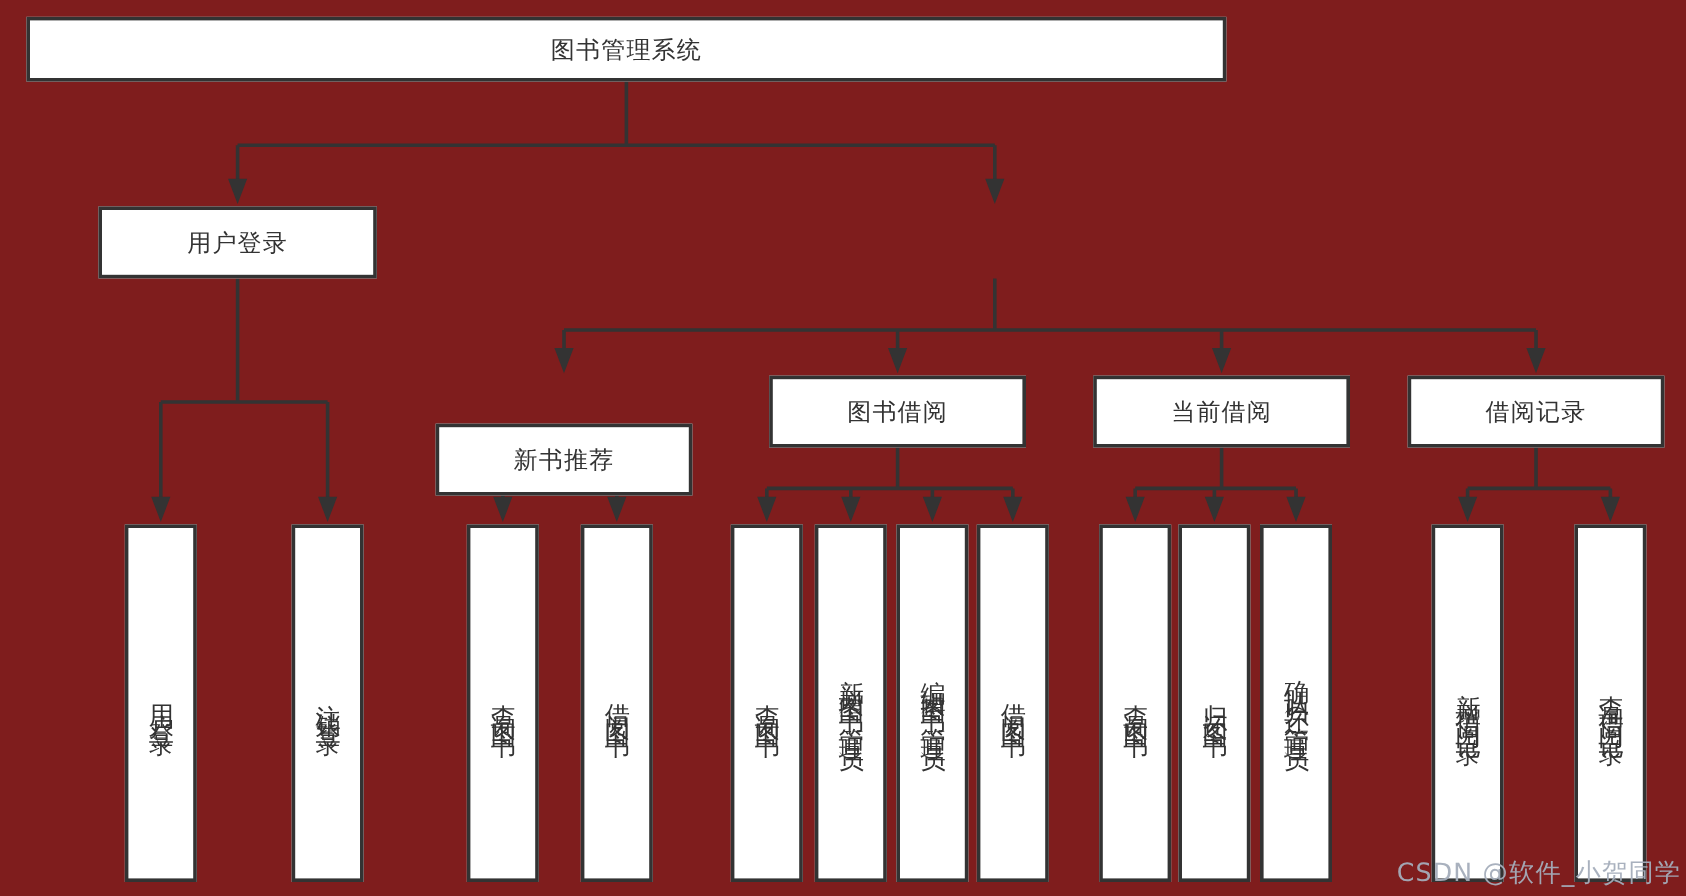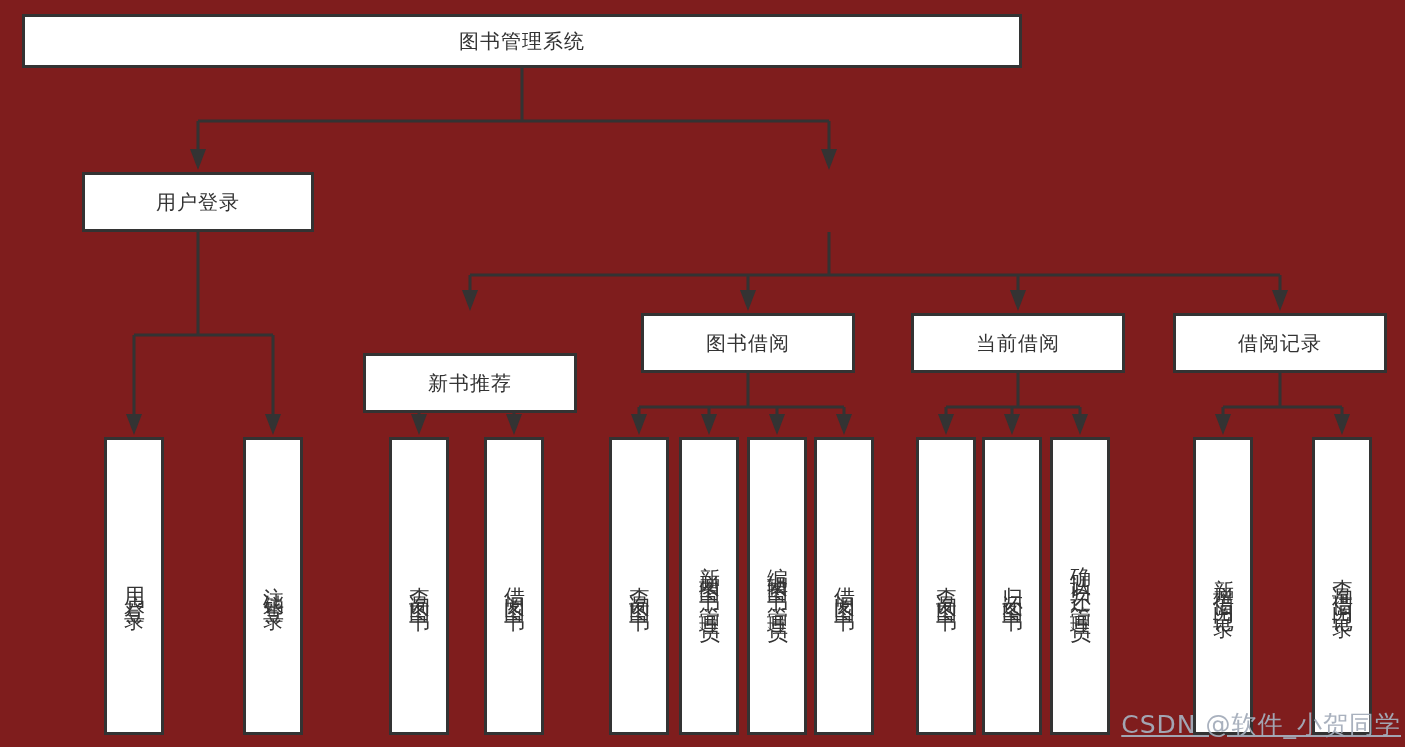--- a/index.html
+++ b/index.html
@@ -64,26 +64,25 @@
   #leaf-c3 { left: 814px; }
   #leaf-d0 { left: 916px; }
   #leaf-d1 { left: 982px; }
   #leaf-d2 { left: 1050px; }
   #leaf-e0 { left: 1193px; }
   #leaf-e1 { left: 1312px; }
   #watermark {
     position: absolute;
     right: 4px;
     bottom: 6px;
-    font-size: 25px;
+    font-size: 21px;
     color: rgba(164, 173, 186, 0.95);
     letter-spacing: 1px;
     z-index: 5;
     pointer-events: none;
-    text-decoration: underline;
   }
 </style>
 </head>
 <body>
 
 <div id="stage">
 
   <svg id="connectors" viewBox="0 0 1405 747" xmlns="http://www.w3.org/2000/svg">
     <g stroke="#333333" stroke-width="3" fill="none">
 

